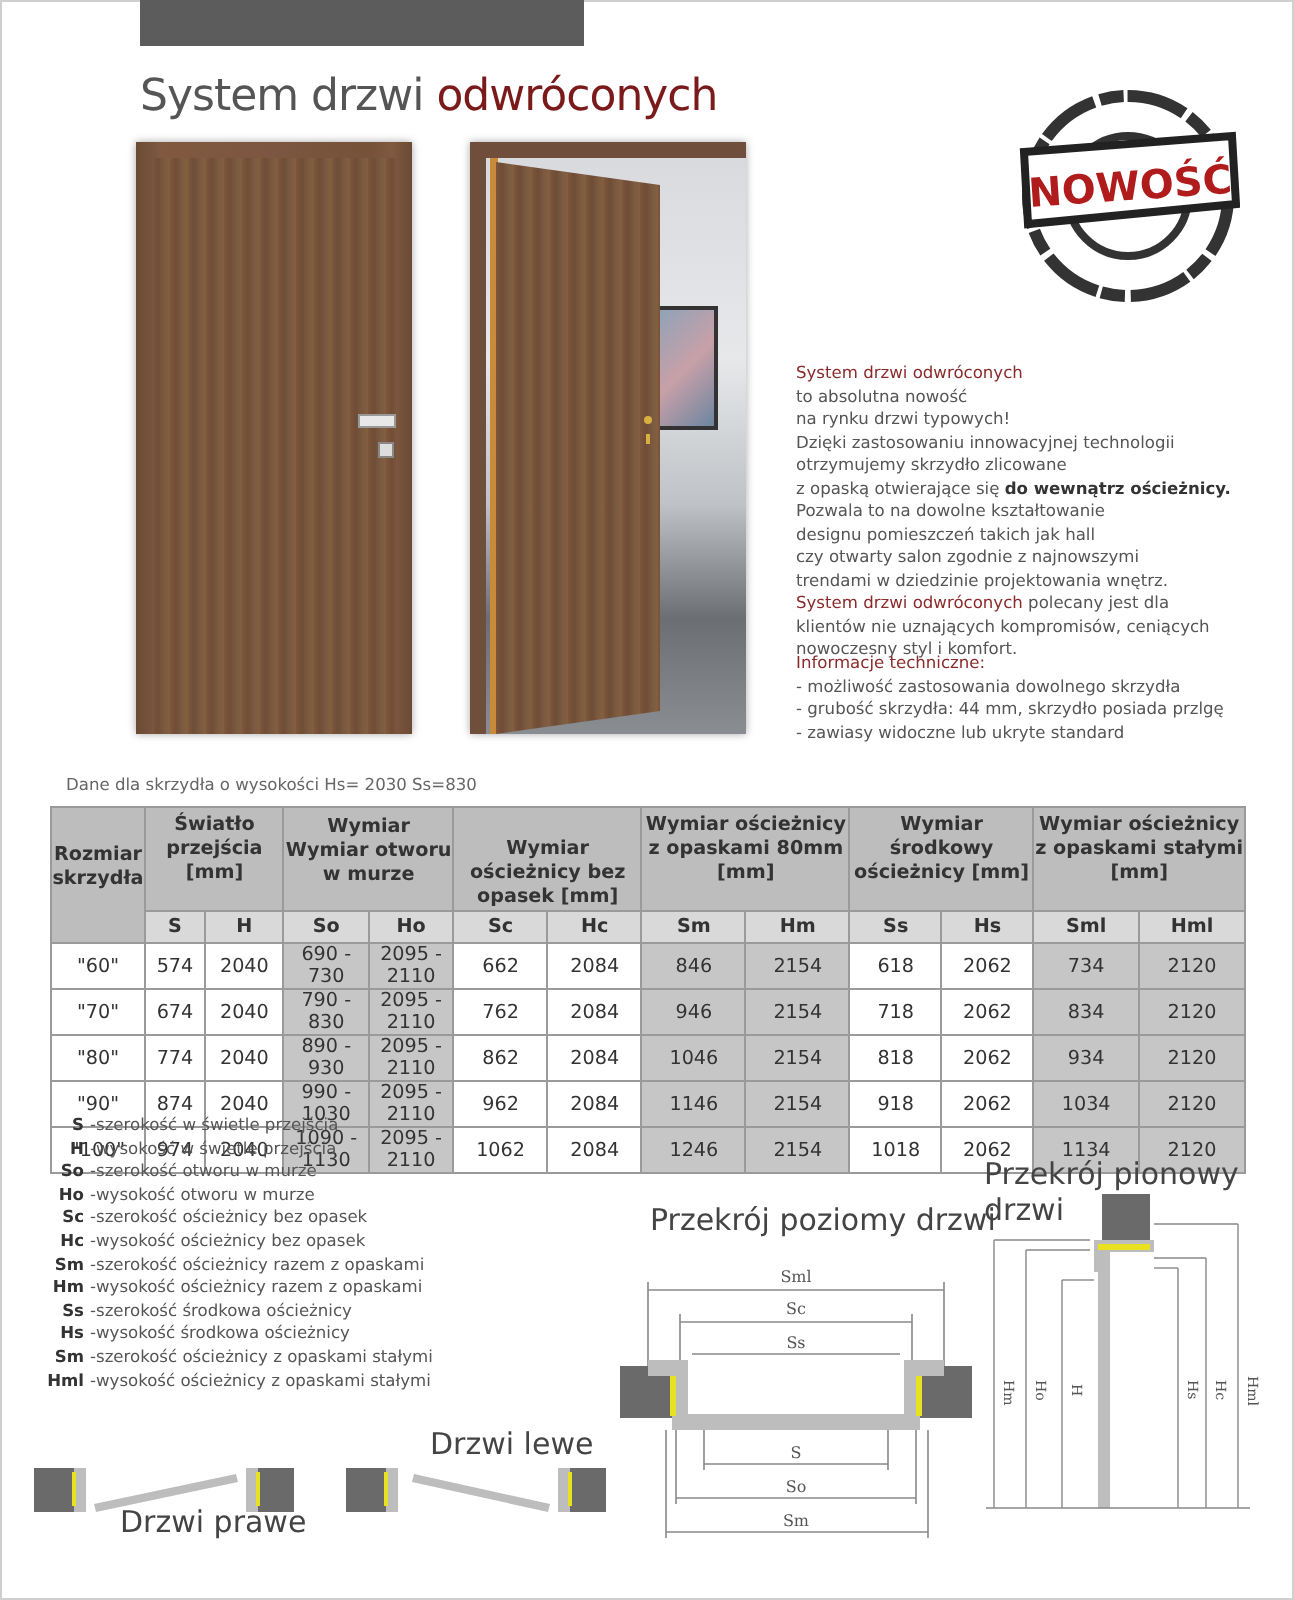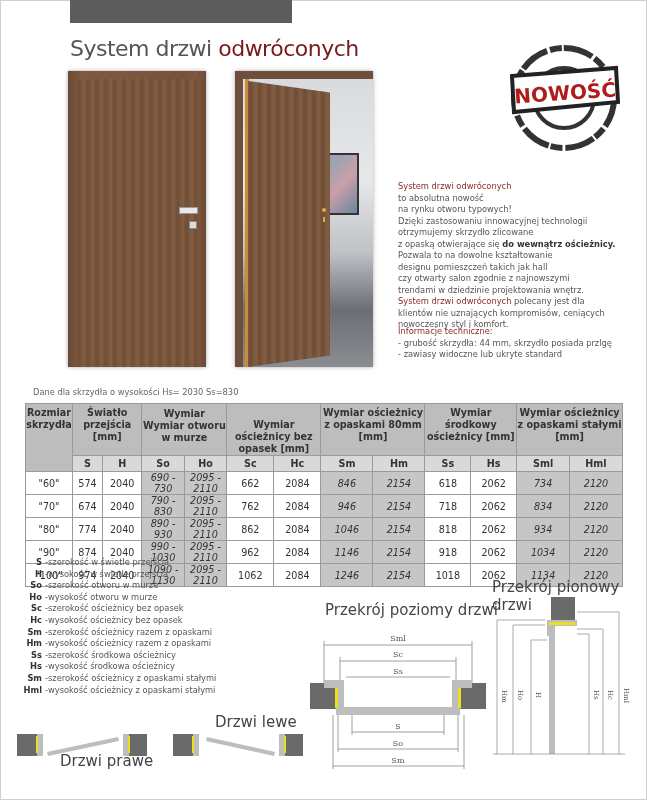--- a/index.html
+++ b/index.html
@@ -29,21 +29,21 @@
   .desc b { color:#333;text-align:right; }
   .tech { position:absolute; left:398px; top:326px; width:250px; font-size:8.3px; line-height:11.5px; color:#555; }
   .tech .red { color:#8a2a2a; }
 
   .note { position:absolute; left:33px; top:387px; font-size:8.3px; color:#666; }
   table.spec { position:absolute; left:25px; top:403px; border-collapse:collapse; font-size:9.6px; width:598px; }
   table.spec td, table.spec th { border:1px solid #9a9a9a; text-align:center; padding:0; color:#333; }
   table.spec th { background:#bdbdbd; font-weight:bold; line-height:12px; }
   table.spec tr.sub th { background:#d9d9d9; height:15px; }
   table.spec td { height:14px; background:#fff; }
-  table.spec td.g { background:#c6c6c6;font-style:italic; }
+  table.spec td.g { background:#c6c6c6; }
 
   .legend { position:absolute; left:18px; top:557px; font-size:8.3px; line-height:11.6px; color:#555; }
   .legend .row { display:flex; }
   .legend .k { width:24px; text-align:right; font-weight:bold; color:#333; margin-right:3px; }
 
   .cap { position:absolute; font-size:15px; color:#444; }
   svg { position:absolute; }
 </style>
 </head>
 <body>
@@ -69,45 +69,46 @@
 <svg class="stamp" viewBox="0 0 112 112">
   <circle cx="56" cy="56" r="50" fill="none" stroke="#333" stroke-width="6" stroke-dasharray="30 3 12 2"></circle>
   <circle cx="56" cy="56" r="30" fill="none" stroke="#333" stroke-width="4"></circle>
   <polygon points="4,34 108,26 110,60 6,70" fill="#fff" stroke="#222" stroke-width="4"></polygon>
   <text x="57" y="58" text-anchor="middle" font-family="DejaVu Sans, sans-serif" font-weight="bold" font-size="20" fill="#b01c1c" transform="rotate(-4 56 50)">NOWOŚĆ</text>
 </svg>
 
 <div class="desc">
   <div class="red">System drzwi odwróconych</div>
   <div>to absolutna nowość</div>
-  <div>na rynku otworu typowych!</div>
+  <div>na rynku drzwi typowych!</div>
   <div>Dzięki zastosowaniu innowacyjnej technologii</div>
   <div>otrzymujemy skrzydło zlicowane</div>
   <div><span>z opaską otwierające się</span> <b>do wewnątrz ościeżnicy.</b></div>
   <div>Pozwala to na dowolne kształtowanie</div>
   <div>designu pomieszczeń takich jak hall</div>
   <div>czy otwarty salon zgodnie z najnowszymi</div>
   <div>trendami w dziedzinie projektowania wnętrz.</div>
   <div><span class="red">System drzwi odwróconych</span> <span>polecany jest dla</span></div>
   <div>klientów nie uznających kompromisów, ceniących</div>
   <div>nowoczesny styl i komfort.</div>
 </div>
 
 <div class="tech">
   <div class="red">Informacje techniczne:</div>
+  <div>- możliwość zastosowania dowolnego skrzydła</div>
   <div>- grubość skrzydła: 44 mm, skrzydło posiada przlgę</div>
   <div>- zawiasy widoczne lub ukryte standard</div>
 </div>
 
 <div class="note">Dane dla skrzydła o wysokości Hs= 2030 Ss=830</div>
 
 <table class="spec">
   <tbody>
       <tr>
-    <th rowspan="2" style="width:46px;vertical-align:top;padding-top:3px">Rozmiar skrzydła</th>
+    <th rowspan="2" style="width:46px;vertical-align:top;padding-top:18px">Rozmiar skrzydła</th>
     <th colspan="2" style="height:46px;vertical-align:top;padding-top:3px">Światło przejścia [mm]</th>
     <th colspan="2" style="vertical-align:top;padding-top:4px">Wymiar Wymiar otworu w murze</th>
     <th colspan="2" style="vertical-align:top;padding-top:15px">Wymiar ościeżnicy bez opasek [mm]</th>
     <th colspan="2" style="vertical-align:top;padding-top:3px">Wymiar ościeżnicy z opaskami 80mm [mm]</th>
     <th colspan="2" style="vertical-align:top;padding-top:3px">Wymiar środkowy ościeżnicy [mm]</th>
     <th colspan="2" style="vertical-align:top;padding-top:3px">Wymiar ościeżnicy z opaskami stałymi [mm]</th>
   </tr>
   <tr class="sub" id="subrow">
         <th>S</th>
         <th>H</th>

